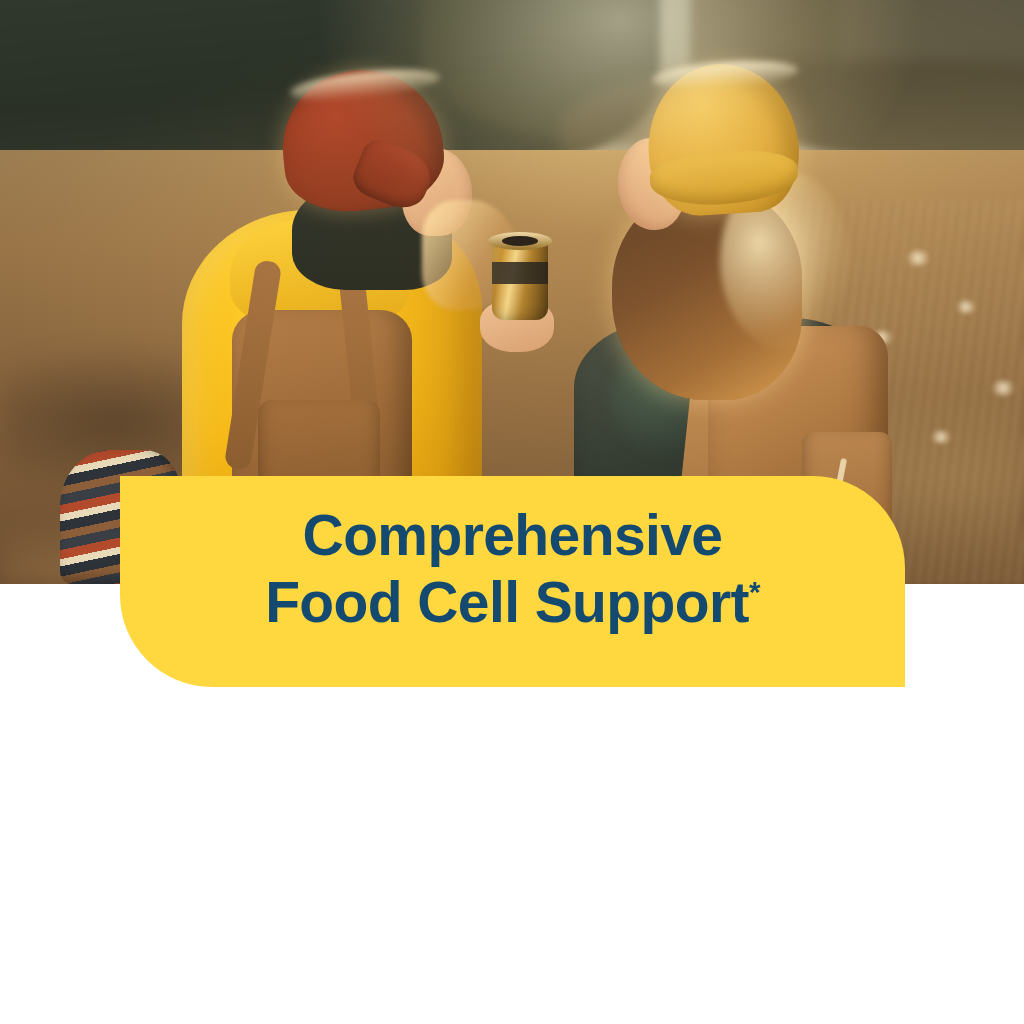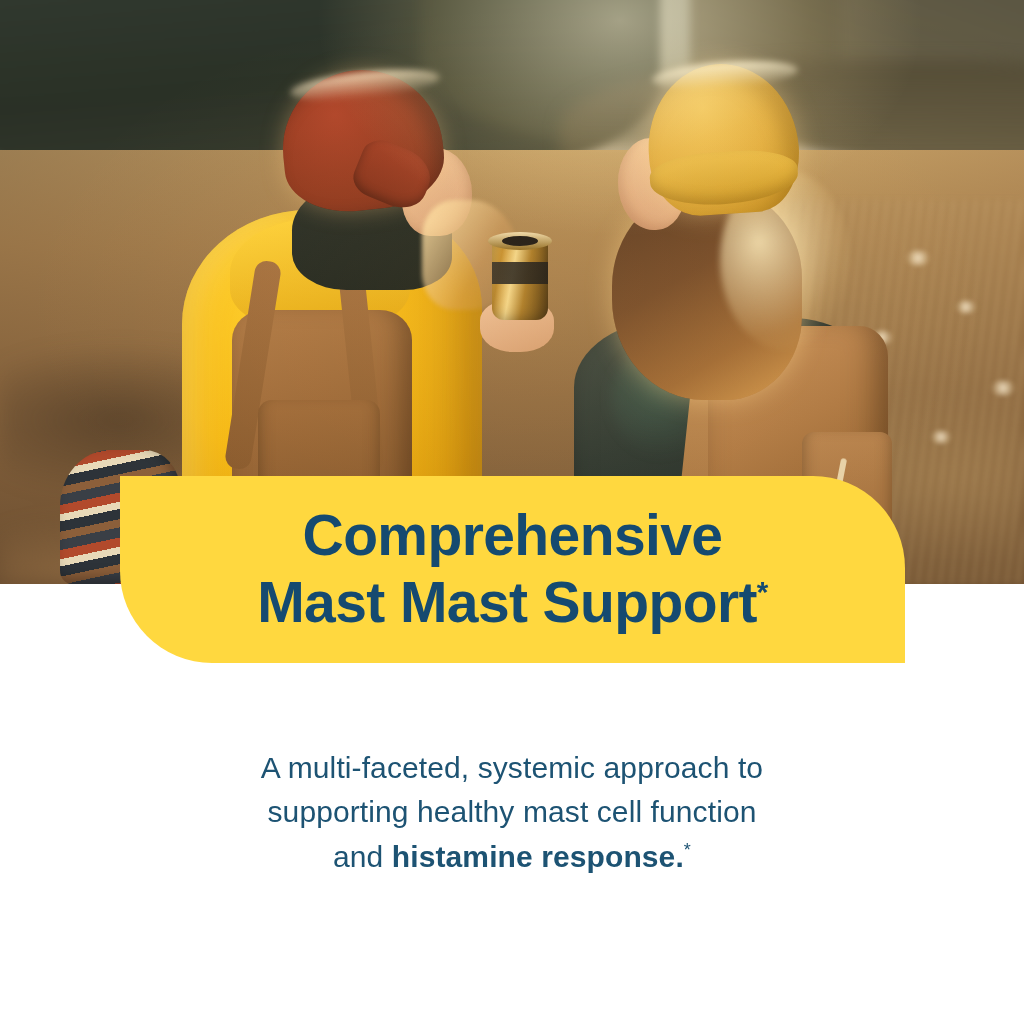--- a/index.html
+++ b/index.html
@@ -287,21 +287,21 @@
   .pack-right-tie {
     position:absolute; left:296px; top:418px; width:6px; height:54px;
     background:#e8d2a8; border-radius:4px; transform:rotate(11deg);
     filter:blur(0.6px);
   }
 
   
   .banner {
     position:absolute;
     left:120px; top:476px;
-    width:785px; height:187px;
+    width:785px; height:211px;
     background:#ffd83f;
     border-radius:0 92px 0 92px;
     z-index:5;
   }
   .banner-title {
     position:absolute;
     left:0; right:0; top:26px;
     color:#154a70;
     font-size:57px;
     font-weight:700;
@@ -400,23 +400,18 @@
     <div class="hand-left"></div>
     <div class="thermos"></div>
     <div class="thermos-band"></div>
     <div class="thermos-lid"></div>
     <div class="thermos-hole"></div>
 
     <div class="flare"></div>
   </div>
 
   <div class="banner">
-    <div class="banner-title"><span>Comprehensive</span><br><span>Mast Mast Support</span><sup>*</sup></div>
+    <div class="banner-title"><span>Comprehensive</span><br><span>Food Cell Support</span><sup>*</sup></div>
   </div>
 
-  <div class="subcopy">
-    <span>A multi-faceted, systemic approach to</span><br>
-    <span>supporting healthy mast cell function</span><br>
-    <span>and </span><span class="bold">histamine response.</span><sup>*</sup>
-  </div>
 
 
 </div>
 
 </body></html>

